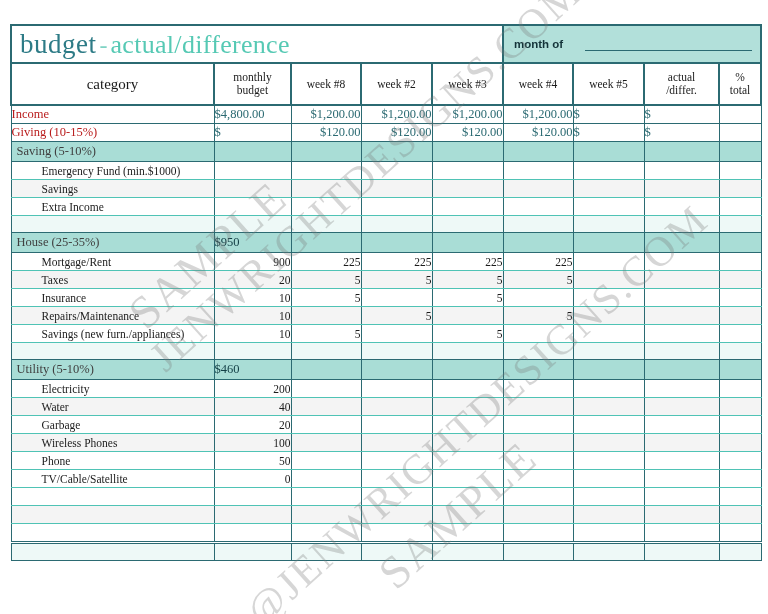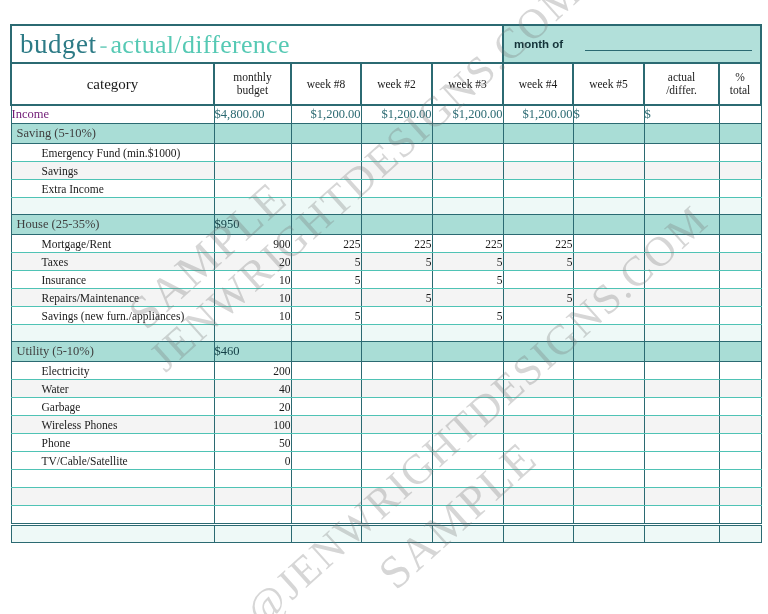--- a/index.html
+++ b/index.html
@@ -157,21 +157,21 @@
   }
 
   tr.r-white td { background: #ffffff; }
   tr.r-alt td { background: #f4f4f4; }
 
   
   tr.money td {
     color: #2b6a72;
     font-size: 12.5px;
   }
-  tr.money td.cat { color: #701a75; }
+  tr.money td.cat { color: #b91c1c; }
 
   
   tr.section td {
     background: #a9ddd6 !important;
     height: 19px !important;
     border-color: #2b6a72 !important;
   }
   tr.section td.cat {
     color: #404040;
     font-size: 12.5px;
@@ -254,20 +254,31 @@
           <td class="cat">Income</td>
           <td class="num lft">$4,800.00</td>
           <td class="num">$1,200.00</td>
           <td class="num">$1,200.00</td>
           <td class="num">$1,200.00</td>
           <td class="num">$1,200.00</td>
           <td class="num lft">$</td>
           <td class="num lft">$</td>
           <td class="num"></td>
         </tr>
+        <tr class="money r-white">
+          <td class="cat">Giving (10-15%)</td>
+          <td class="num lft">$</td>
+          <td class="num">$120.00</td>
+          <td class="num">$120.00</td>
+          <td class="num">$120.00</td>
+          <td class="num">$120.00</td>
+          <td class="num lft">$</td>
+          <td class="num lft">$</td>
+          <td class="num"></td>
+        </tr>
         <tr class="section">
           <td class="cat">Saving (5-10%)</td>
           <td class="num lft"></td>
           <td class="num"></td>
           <td class="num"></td>
           <td class="num"></td>
           <td class="num"></td>
           <td class="num"></td>
           <td class="num"></td>
           <td class="num"></td>

